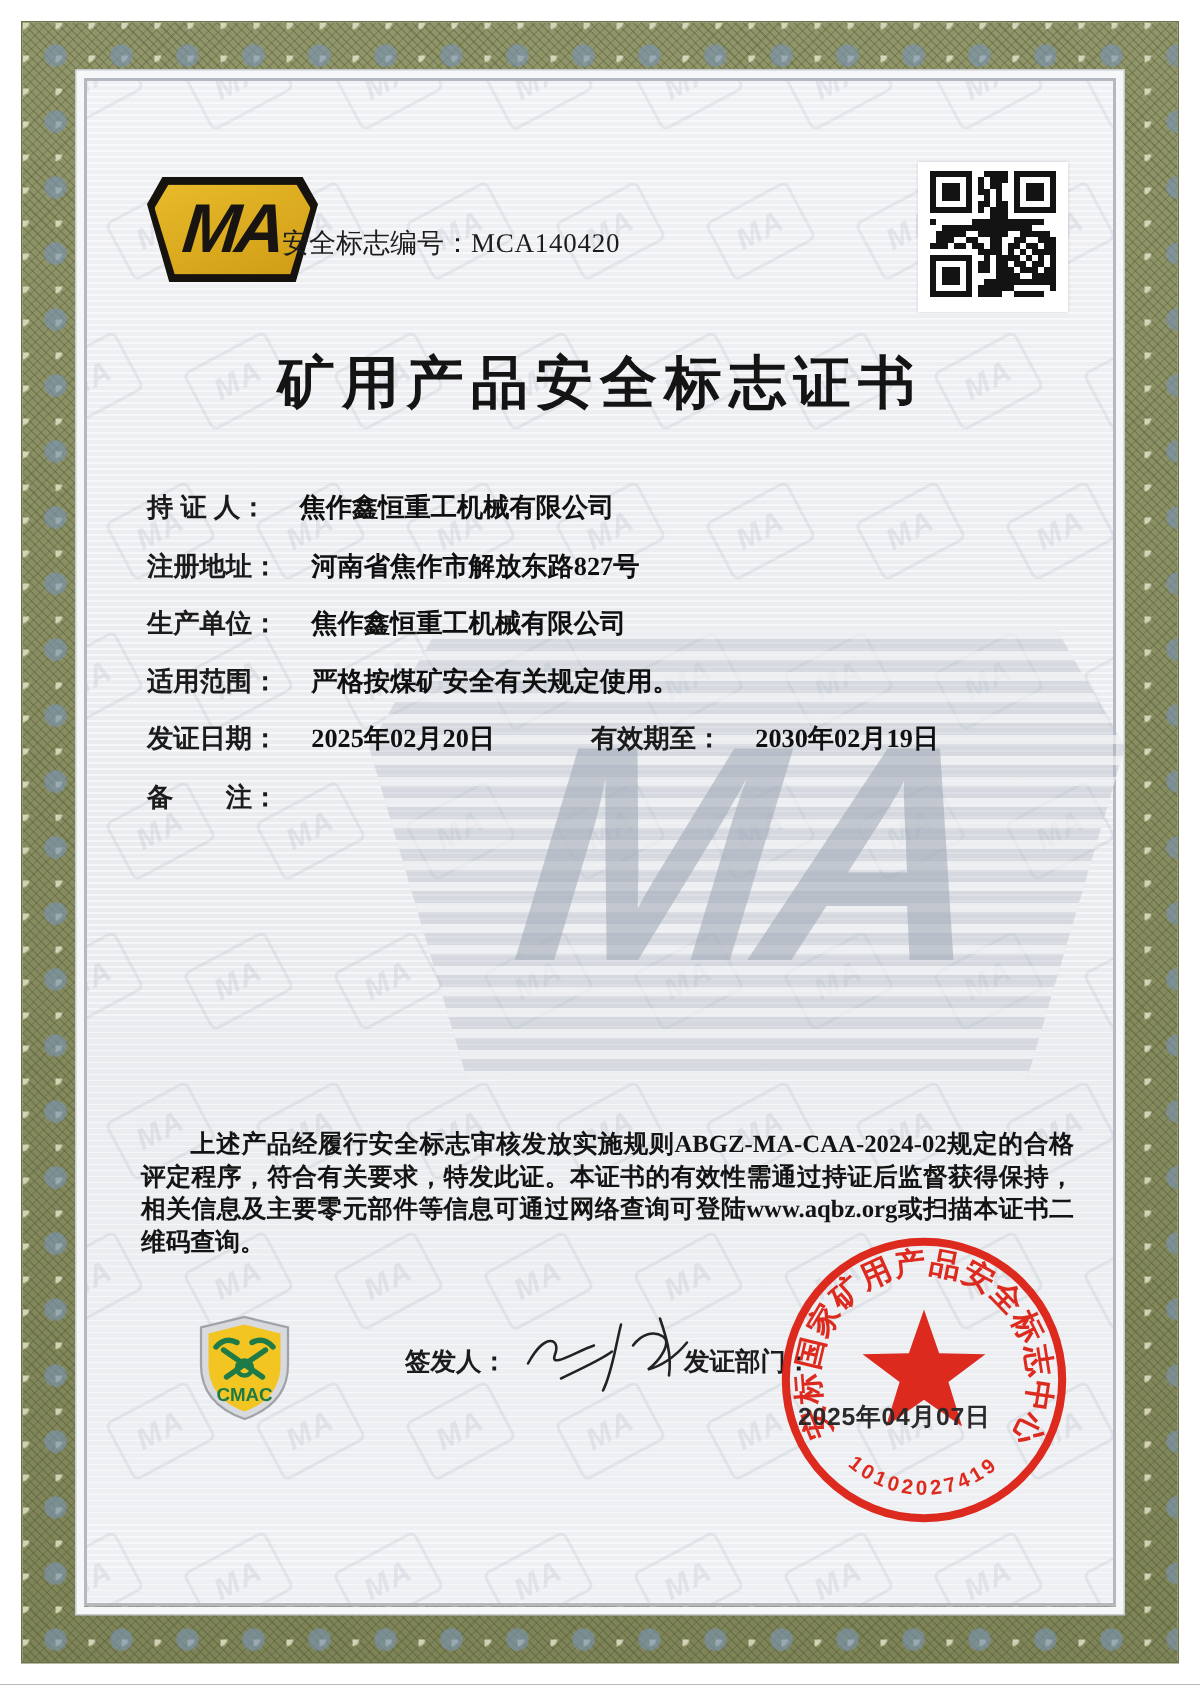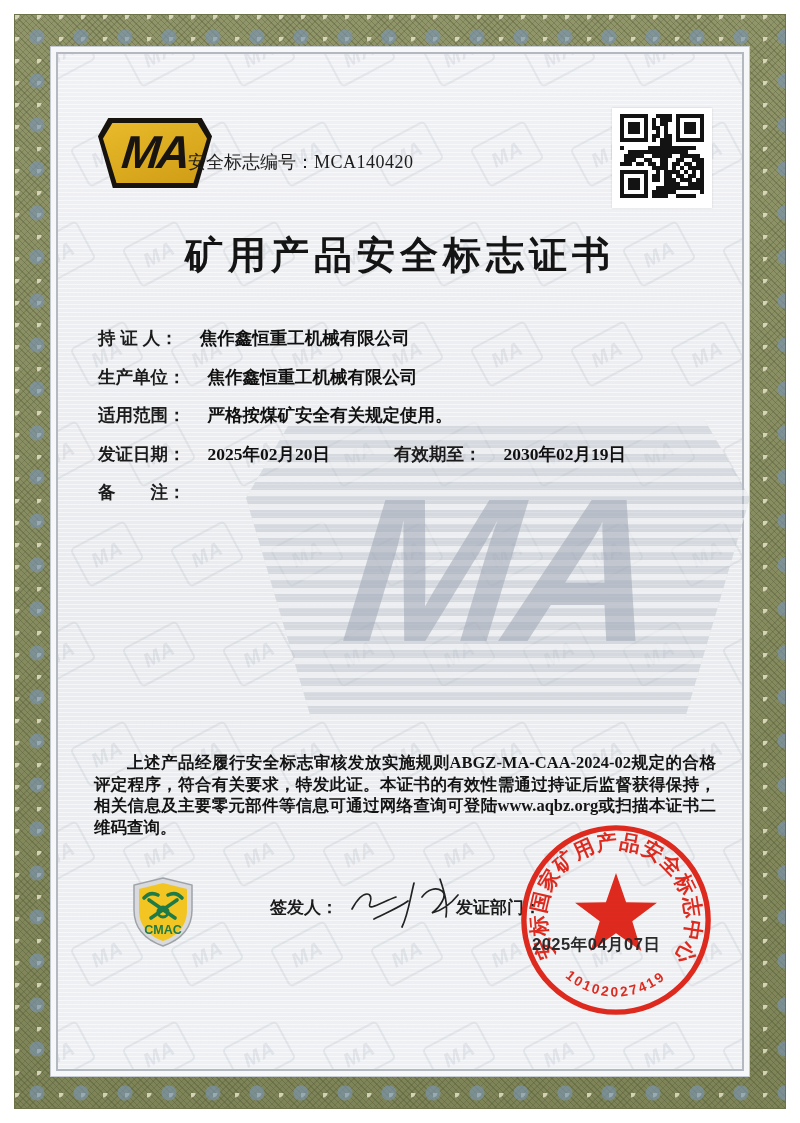--- a/index.html
+++ b/index.html
@@ -376,20 +376,23 @@
             </svg></div>
       </div>
 
       <div class="title">矿用产品安全标志证书</div>
 
       <div class="fields">
         <div class="row">
           <span class="f-label">持 证 人：</span><span class="f-value">焦作鑫恒重工机械有限公司</span>
         </div>
         <div class="row">
+          <span class="f-label">注册地址：</span><span class="f-value">河南省焦作市解放东路827号</span>
+        </div>
+        <div class="row">
           <span class="f-label">生产单位：</span><span class="f-value">焦作鑫恒重工机械有限公司</span>
         </div>
         <div class="row">
           <span class="f-label">适用范围：</span><span class="f-value">严格按煤矿安全有关规定使用。</span>
         </div>
         <div class="row">
           <span class="f-label">发证日期：</span><span class="f-value">2025年02月20日</span><span class="f-label label2">有效期至：</span><span class="f-value">2030年02月19日</span>
         </div>
         <div class="row row-remarks">
           <span class="f-label">备　　注：</span><span class="f-value"></span>

